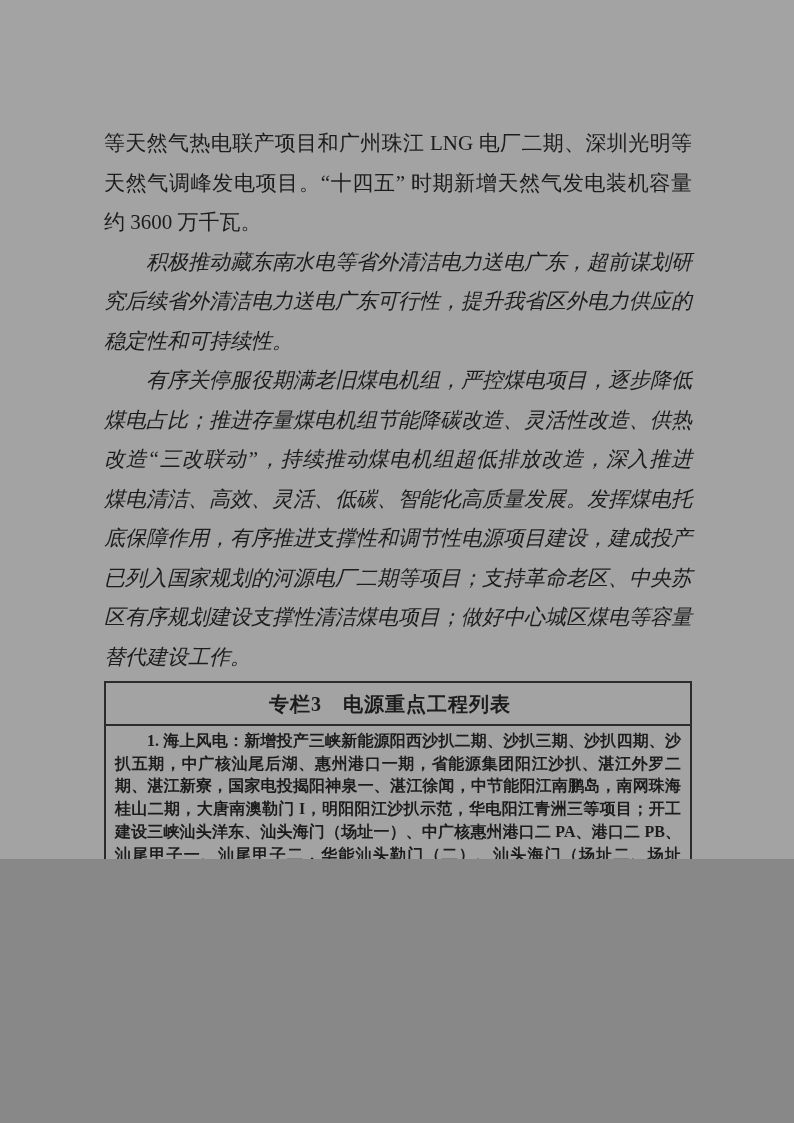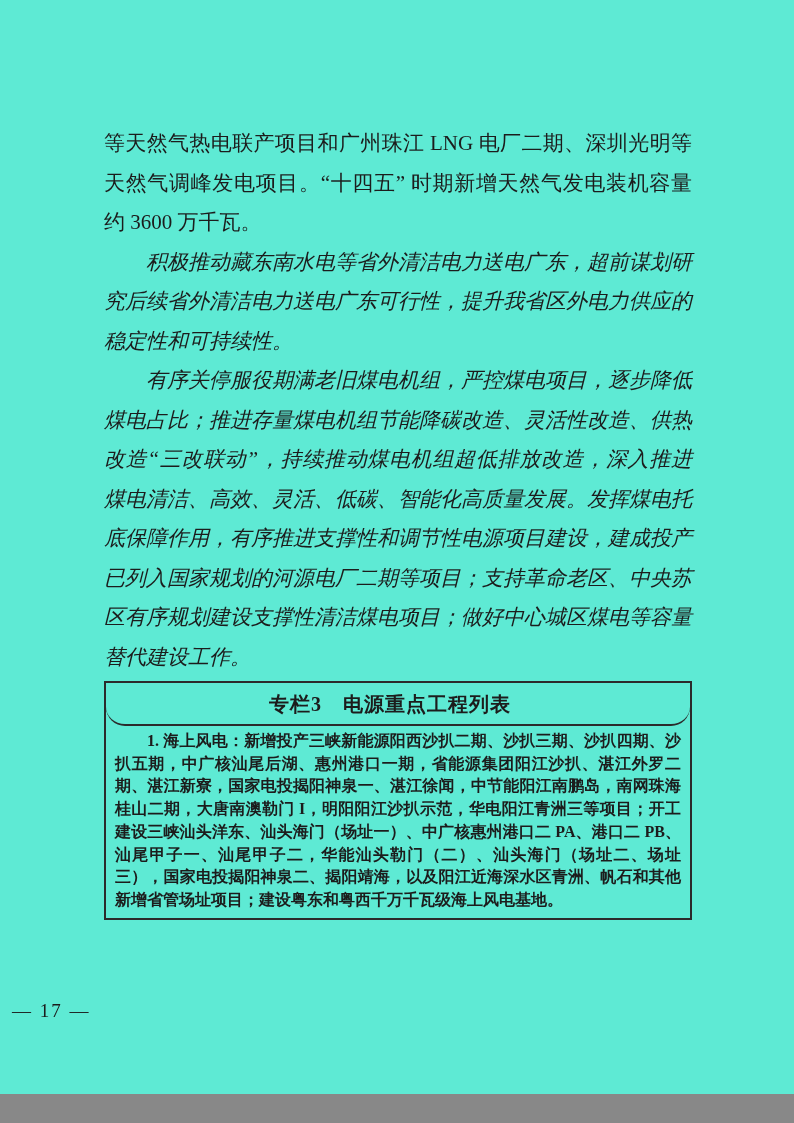--- a/index.html
+++ b/index.html
@@ -1,22 +1,22 @@
 <!DOCTYPE html>
 <html lang="zh"><head>
 <meta charset="utf-8">
 <style>
   * { margin: 0; padding: 0; box-sizing: border-box; }
   html, body { background: #888; }
   .page {
     position: relative;
     width: 794px;
-    height: 1094px;
+    height: 859px;
     margin: 0 auto;
-    background: #5eead4;
+    background: #a3a3a3;
     font-family: "Liberation Serif", "DejaVu Serif", serif;
     color: #1c1c1c;
     overflow: hidden;
   }
   .content {
     position: absolute;
     left: 104px;
     top: 124px;
     width: 588px;
   }
@@ -39,21 +39,20 @@
     border: 2px solid #2b2b2b;
   }
   .callout-title {
     text-align: center;
     font-weight: bold;
     font-size: 20px;
     line-height: 20px;
     padding: 11px 16px 10px 0;
     border-bottom: 2px solid #2b2b2b;
     letter-spacing: 1px;
-    border-radius: 19px;
   }
   .callout-body {
     font-size: 16px;
     font-weight: bold;
     line-height: 22.7px;
     padding: 4px 9px 6px 9px;
     text-align: justify;
     text-justify: inter-ideograph;
     text-indent: 2em;
     word-break: break-all;

